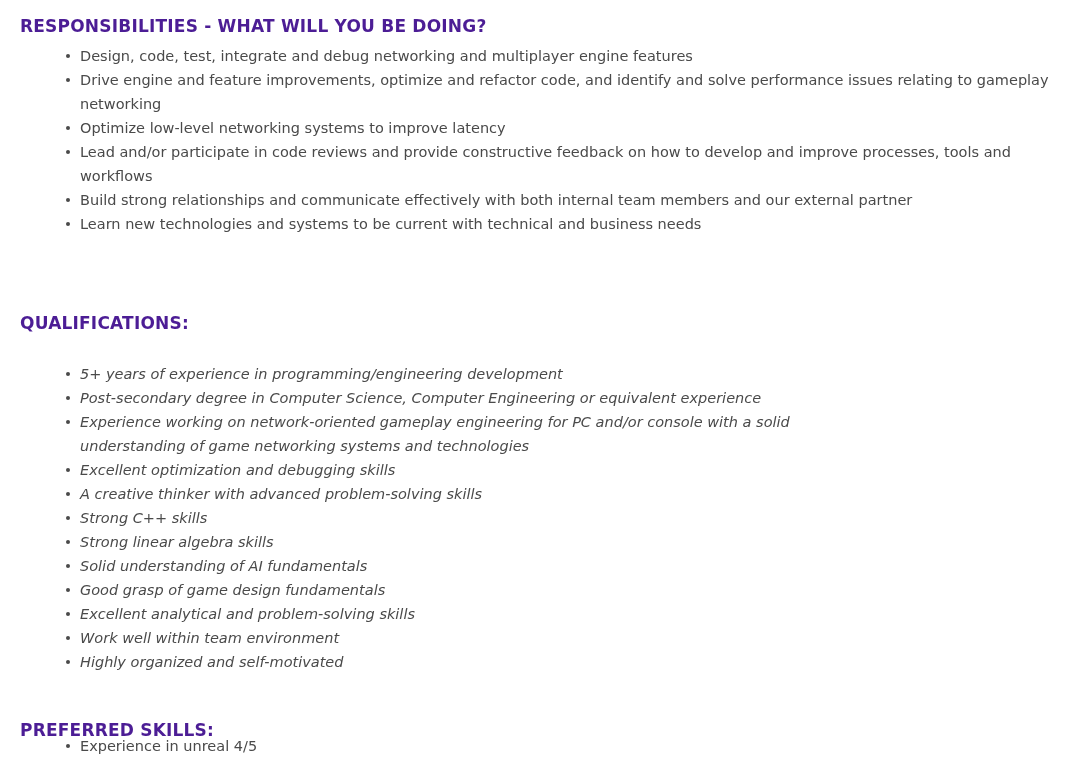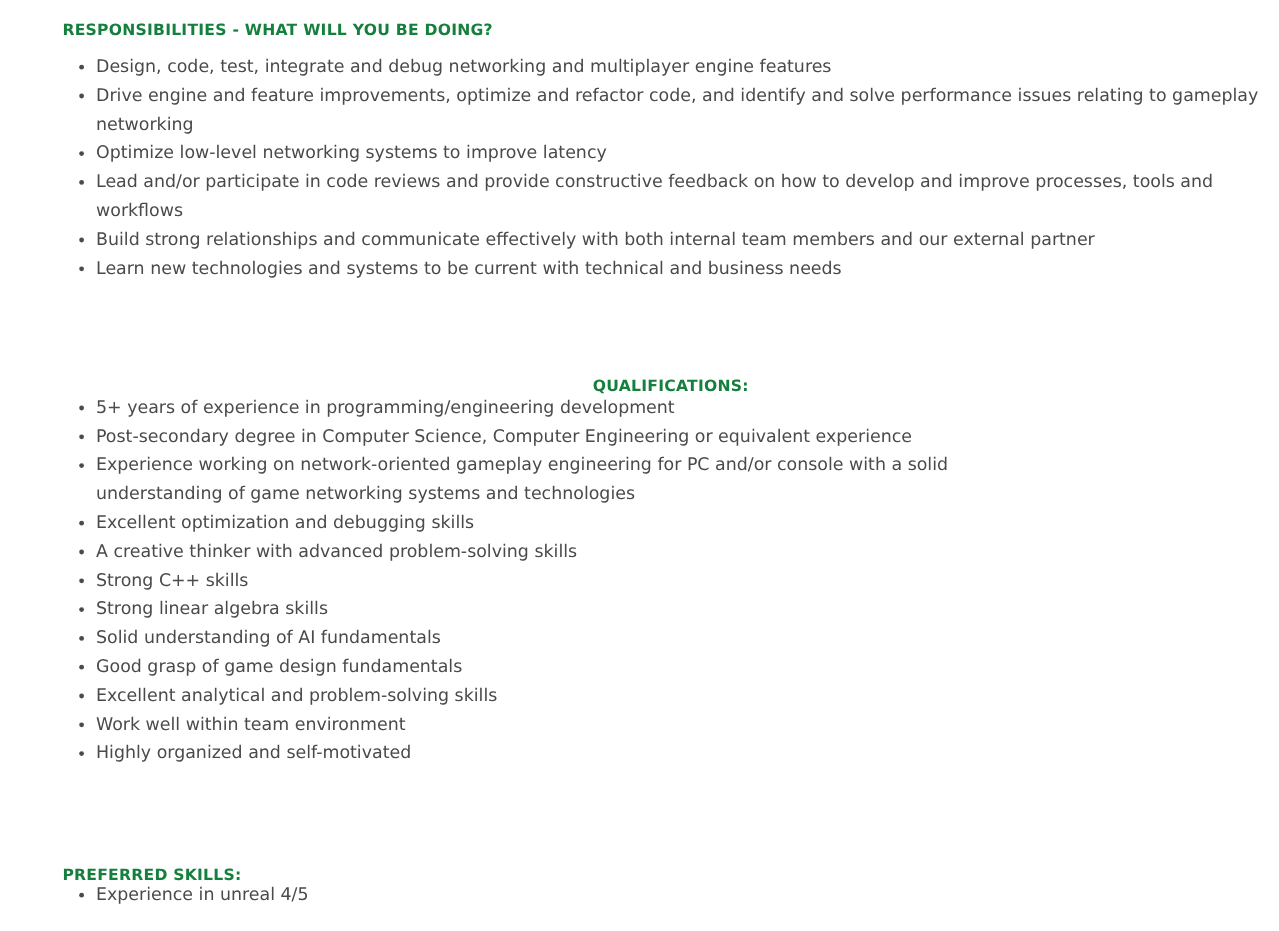--- a/index.html
+++ b/index.html
@@ -20,26 +20,26 @@
     height: 776px;
     background: #ffffff;
   }
   .section {
     position: absolute;
     left: 0;
     width: 1066px;
   }
   .section-heading {
     font-family: "DejaVu Sans", sans-serif;
-    font-size: 13px;
+    font-size: 17px;
     font-weight: bold;
-    color: #15803d;
+    color: #4c1d95;
     letter-spacing: 0.2px;
     margin: 0;
-    padding: 0 0 0 52px;
+    padding: 0 0 0 20px;
     line-height: 20px;
   }
   ul.bullets {
     list-style: none;
     margin: 0;
     padding: 0;
   }
   ul.bullets > li {
     position: relative;
     padding-left: 80px;
@@ -55,22 +55,22 @@
     left: 66px;
     top: 10px;
     width: 4px;
     height: 4px;
     border-radius: 50%;
     background: #4a4a4a;
   }
   
   #responsibilities { top: 16px; }
   #resp-list { position: absolute; top: 44px; left: 0; width: 1066px; }
-  #qualifications { top: 313px; text-align: center; }
-  #qual-list { position: absolute; top: 328px; left: 0; width: 877px; }
+  #qualifications { top: 313px; }
+  #qual-list { position: absolute; top: 362px; left: 0; width: 877px; font-style: italic; }
   #preferred { top: 720px; }
   #pref-list { position: absolute; top: 734px; left: 0; width: 844px; }
 </style>
 </head>
 <body>
 
 <div class="page">
 
   <div class="section" id="responsibilities">
     <div class="section-heading">RESPONSIBILITIES - WHAT WILL YOU BE DOING?</div>

